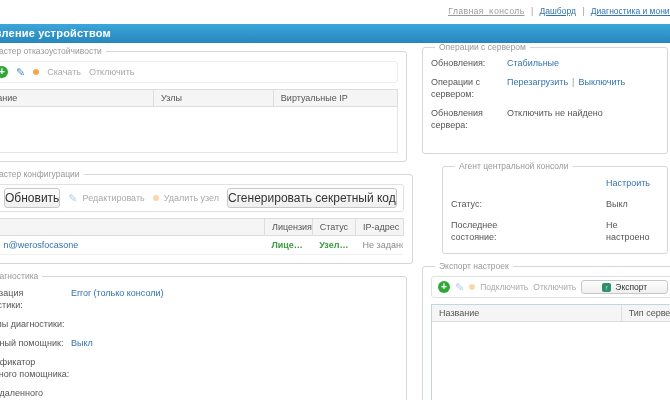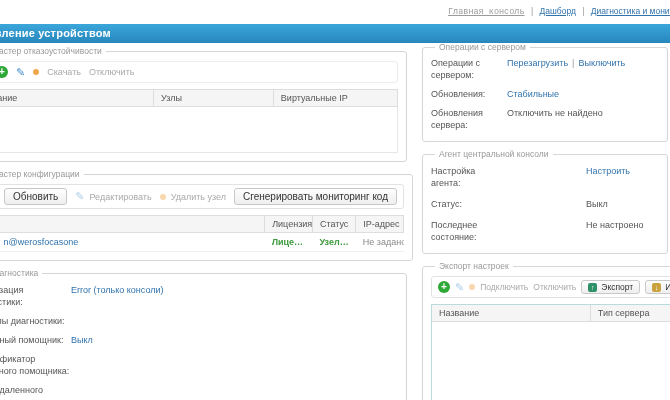--- a/index.html
+++ b/index.html
@@ -65,24 +65,24 @@
   .sq-export { background: #2e9068; }
   .sq-import { background: #c9a23d; }
   .gap { margin-right: 8px; }
   .gap-s { margin-right: 5px; }
   .faded { opacity: .45; }
 
   .tool-text { color: #a9a9a9; cursor: default; }
   .btn {
     border: 1px solid #c8c8c8; border-radius: 3px;
     background: linear-gradient(#fdfdfd, #efefef);
-    padding: 2px 8px; font-size: 10px; color: #333;
+    padding: 2px 0; font-size: 12px; color: #333;
     display: inline-flex; align-items: center; gap: 4px; cursor: pointer; white-space: nowrap;
   }
-  .btn-sm { padding: 1px 6px; font-size: 8.5px; }
+  .btn-sm { padding: 1px 20px; font-size: 8.5px; }
 
   table { width: 100%; border-collapse: collapse; font-size: 9px; table-layout: fixed; }
   th { background: #f5f5f5; border: 1px solid #ddd; padding: 3px 7px; text-align: left; font-weight: normal; color: #555; overflow: hidden; white-space: nowrap; }
   td { padding: 4px 7px; border-bottom: 1px solid #f0f0f0; overflow: hidden; white-space: nowrap; }
   .table-body-empty { border: 1px solid #e6e6e6; border-top: none; height: 46px; background: #fff; }
 
   .link { color: #3173ad; text-decoration: none; cursor: pointer; }
   .status-ok { color: #3c9a3c; font-weight: bold; display: block; overflow: hidden; text-overflow: ellipsis; }
   .muted { color: #8a8a8a; }
 
@@ -151,21 +151,21 @@
     </fieldset>
 
     <fieldset>
       <legend>Кластер конфигурации</legend>
       <div class="toolbar cfg-toolbar">
         <button class="btn gap">Обновить</button>
         <span class="icon-pencil faded gap-s">✎</span>
         <span class="tool-text gap">Редактировать</span>
         <span class="icon-ring faded gap-s"></span>
         <span class="tool-text gap">Удалить узел</span>
-        <button class="btn">Сгенерировать мониторинг код</button>
+        <button class="btn">Сгенерировать секретный код</button>
       </div>
       <table>
         <colgroup>
             <col style="width:68%">
             <col style="width:11%">
             <col style="width:10%">
             <col style="width:11%">
           </colgroup>
         <tbody>
             <tr>
@@ -210,39 +210,38 @@
         <span class="v"></span>
       </div>
     </fieldset>
   </div>
 
   <div class="right-col">
 
     <fieldset style="padding-top:5px;">
       <legend>Операции с сервером</legend>
       <div class="kv kv-a">
+        <span class="k">Обновления:</span>
+        <span class="v"><a class="link">Стабильные</a></span>
+      </div>
+      <div class="kv kv-a">
         <span class="k">Операции с сервером:</span>
         <span class="v">
           <a class="link">Перезагрузить</a><span class="sep">|</span><a class="link">Выключить</a>
         </span>
       </div>
-      <div class="kv kv-a">
-        <span class="k">Обновления:</span>
-        <span class="v"><a class="link">Стабильные</a></span>
-      </div>
-      <div class="kv kv-a" style="margin-bottom:2px">
+      <div class="kv kv-a" style="margin-bottom:14px">
         <span class="k">Обновления сервера:</span>
         <span class="v">Отключить не найдено</span>
       </div>
     </fieldset>
 
-    <fieldset style="padding-top:6px;">
+    <fieldset style="padding-top:6px;margin-left:20px;">
       <legend>Агент центральной консоли</legend>
       <div class="kv-b">
-        <span class="k">Настройка агента:</span>
         <span class="v"><a class="link">Настроить</a></span>
       </div>
       <div class="kv-b">
         <span class="k">Статус:</span>
         <span class="v">Выкл</span>
       </div>
       <div class="kv-b" style="margin-bottom:2px">
         <span class="k">Последнее состояние:</span>
         <span class="v">Не настроено</span>
       </div>

